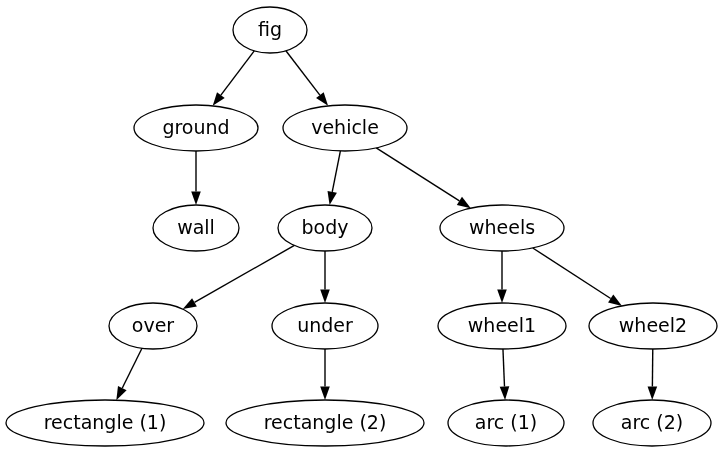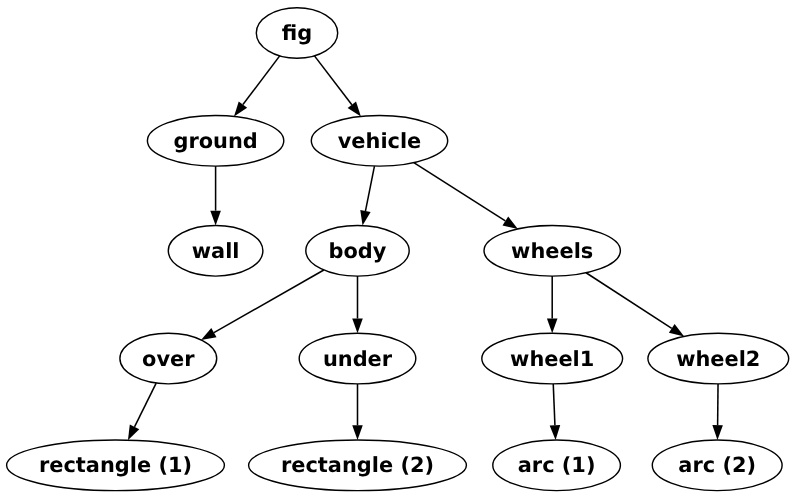--- a/index.html
+++ b/index.html
@@ -7,21 +7,20 @@
     padding: 0;
     background: #ffffff;
   }
   .canvas {
     position: relative;
     width: 723px;
     height: 456px;
     background: #ffffff;
     overflow: hidden;
     font-family: "DejaVu Sans", "Liberation Sans", sans-serif;
-    font-weight: bold;
   }
   svg text {
     font-family: "DejaVu Sans", "Liberation Sans", sans-serif;
   }
 </style>
 </head>
 <body>
 
 <div class="canvas">
   <figure style="margin:0">

